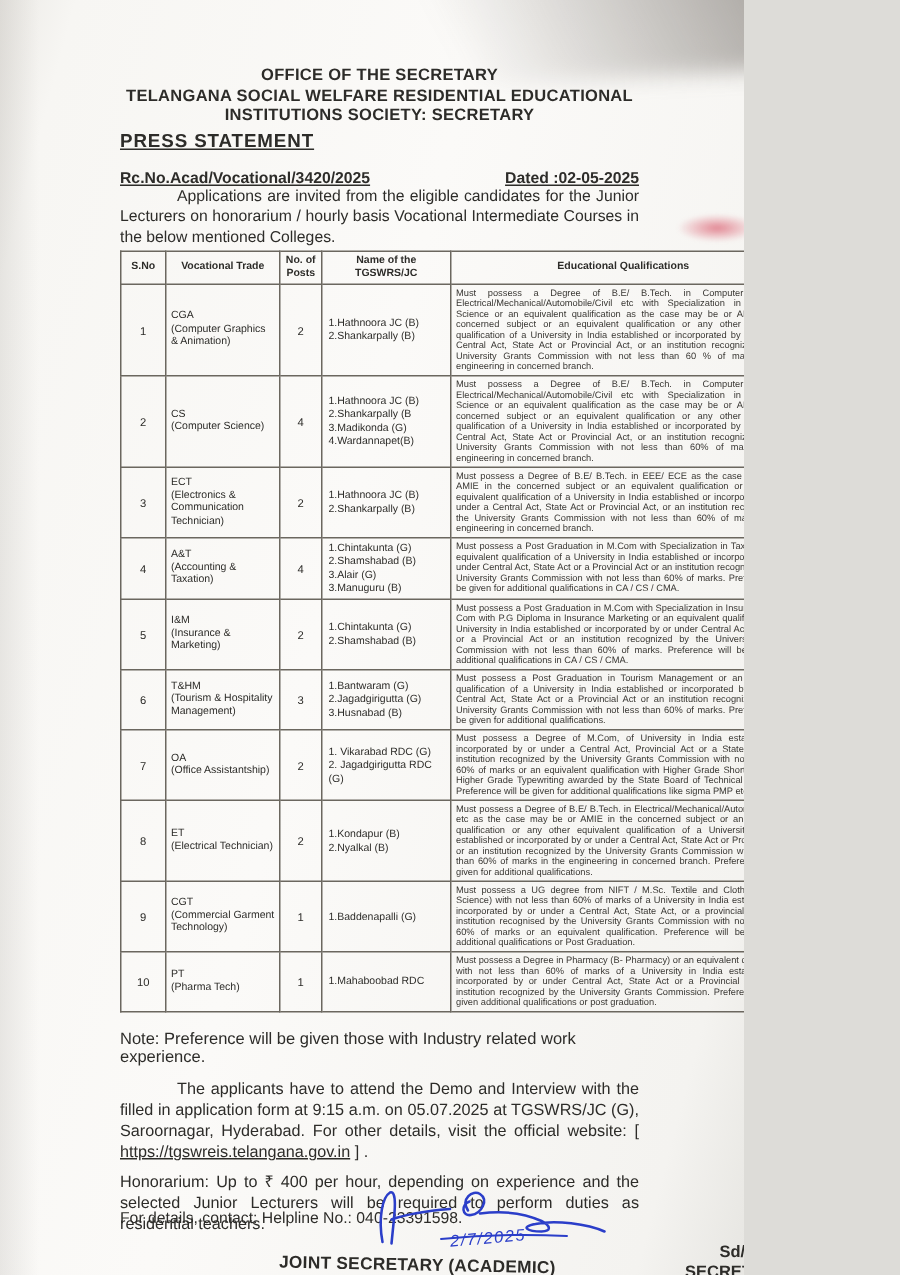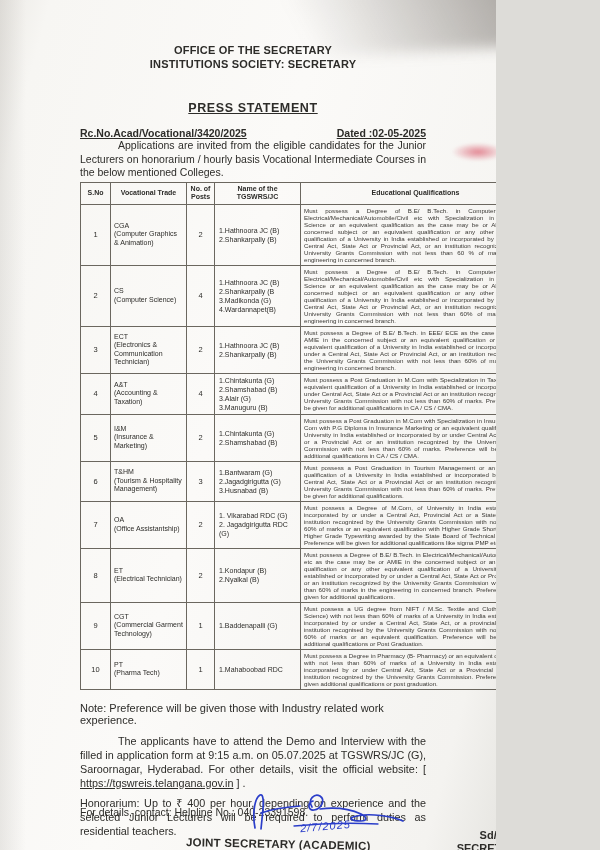--- a/index.html
+++ b/index.html
@@ -11,21 +11,21 @@
   .corner-shadow { position:absolute; top:-14px; right:-20px; width:360px; height:70px;
     background: linear-gradient(245deg, rgba(104,98,92,.55), rgba(104,98,92,0) 60%);
     filter: blur(7px); transform: rotate(-3deg); }
   .left-shade { position:absolute; top:0; left:0; width:26px; height:850px;
     background: linear-gradient(90deg, rgba(150,146,140,.18), rgba(150,146,140,0)); }
   .red-smudge { position:absolute; top:143px; right:-8px; width:52px; height:18px;
     background: radial-gradient(ellipse at center, rgba(213,62,84,.6), rgba(213,62,84,0) 72%);
     filter: blur(1.5px); }
   .content { position:absolute; top:0; left:0; right:0; padding:44px 70px 0 80px; }
   .office { text-align:center; font-weight:bold; font-size:11px; line-height:13.5px; letter-spacing:.2px; }
-  .press { text-align:center; margin-top:30px; font-weight:bold; font-size:12.5px;
+  .press { text-align:left; margin-top:2px; font-weight:bold; font-size:12.5px;
     text-decoration:underline; letter-spacing:.6px; }
   .refline { display:flex; justify-content:space-between; margin-top:12px;
     font-weight:bold; font-size:10.5px; }
   .refline span { text-decoration:underline; }
   .intro { margin-top:0; font-size:10.5px; line-height:13.5px; text-align:justify; text-indent:38px; }
   table.vac { border-collapse:collapse; width:450px; margin-top:2px; table-layout:fixed; }
   table.vac th, table.vac td { border:1px solid #6b675f; overflow:hidden; }
   table.vac th { font-size:7px; font-weight:bold; padding:2px 1px; line-height:8.5px; text-align:center; }
   td.cell-sno { text-align:center; font-size:7.5px; }
   td.cell-posts { text-align:center; font-size:7.5px; }
@@ -51,20 +51,21 @@
 <body>
 
 <div class="sheet">
   <div class="corner-shadow"></div>
   <div class="left-shade"></div>
   <div class="red-smudge"></div>
 
   <div class="content">
     <div class="office">
       <div>OFFICE OF THE SECRETARY</div>
+      <div>TELANGANA SOCIAL WELFARE RESIDENTIAL EDUCATIONAL</div>
       <div>INSTITUTIONS SOCIETY: SECRETARY</div>
     </div>
 
     <div class="press">PRESS STATEMENT</div>
 
     <div class="refline">
       <span>Rc.No.Acad/Vocational/3420/2025</span>
       <span>Dated :02-05-2025</span>
     </div>
 

